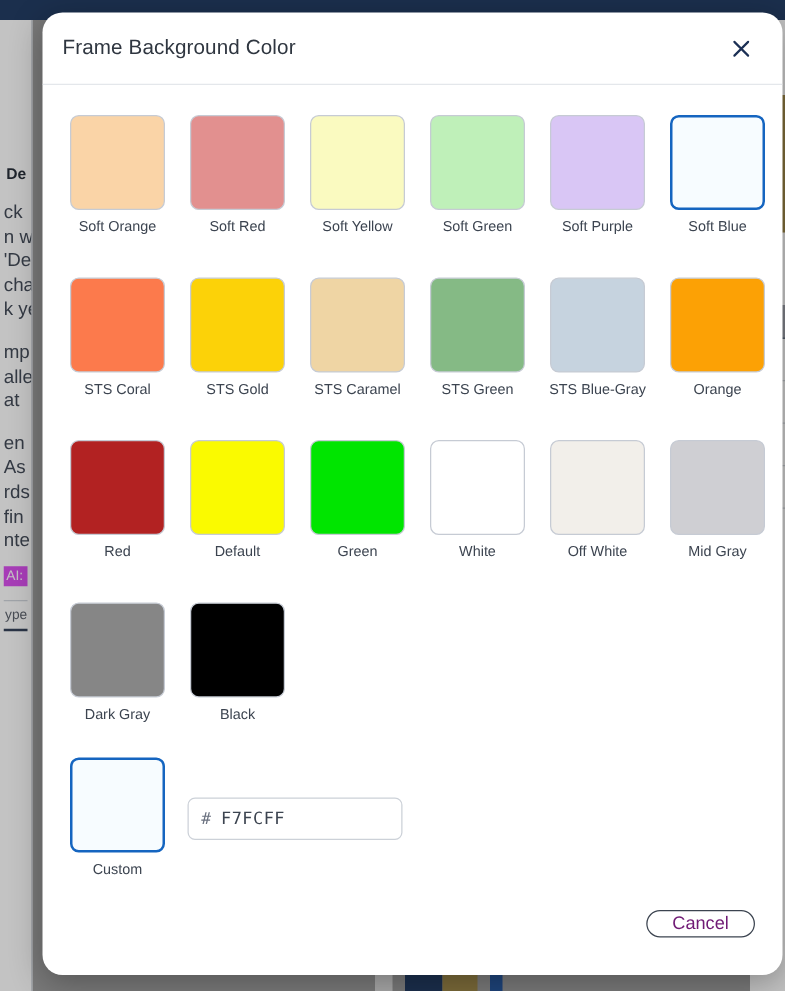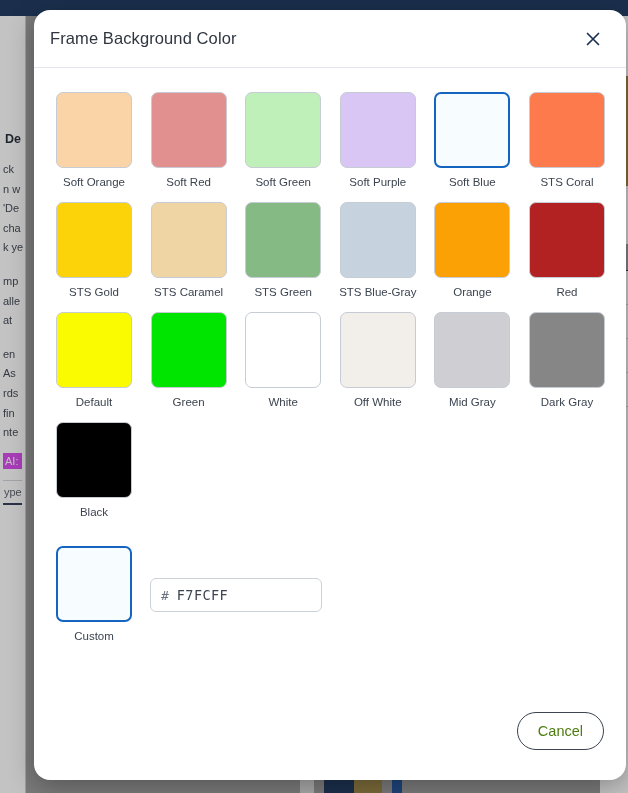--- a/index.html
+++ b/index.html
@@ -25,21 +25,21 @@
     background: #ffffff;
     border-right: 1px solid #c9ced6;
     overflow: hidden;
   }
   .bg-left-inner { padding: 6px 3px 0 3px; }
   .bg-head {
     font-size: 12.5px; font-weight: bold; color: #1d2430;
     margin: 110px 0 14px 2px; white-space: nowrap;
   }
   .bg-line {
-    font-size: 11px; color: #3a4250; line-height: 19.6px;
+    font-size: 15px; color: #3a4250; line-height: 19.6px;
     white-space: nowrap;
   }
   .bg-gap { height: 14px; }
   .bg-highlight {
     background: #d946ef; color: #ffffff; font-size: 11px;
     padding: 2px 2px; white-space: nowrap; margin-top: 10px;
   }
   .bg-input-strip {
     margin-top: 11px; border-top: 1px solid #cfd4db;
     border-bottom: 2px solid #2b3a52;
@@ -109,20 +109,21 @@
     flex: 1 1 auto;
     padding: 24px 22px 0 22px;
     overflow: hidden;
   }
 
   .swatch-grid {
     display: grid;
     grid-template-columns: repeat(6, 76px);
     column-gap: 18.6px;
     row-gap: 0px;
+    gap: 20px;
   }
   .swatch-cell {
     width: 76px;
     margin-bottom: 13px;
     cursor: pointer;
     display: flex; flex-direction: column; align-items: center;
   }
   .swatch-chip {
     width: 76px; height: 76px;
     border-radius: 7px;
@@ -168,26 +169,26 @@
     letter-spacing: 0.4px;
     background: transparent;
   }
 
   #modal-footer {
     flex: 0 0 auto;
     padding: 0 22px 30px 22px;
     display: flex; justify-content: flex-end;
   }
   #cancel-btn {
-    min-width: 74px; height: 38px;
+    min-width: 74px; height: 22px;
     padding: 0 20px;
     border-radius: 19px;
     border: 1px solid #3c4450;
     background: #ffffff;
-    color: #4d7c0f;
+    color: #701a75;
     font-size: 14.5px;
     font-family: "Liberation Sans", sans-serif;
     cursor: pointer;
   }
 </style>
 </head>
 <body>
 
 <div id="app-backdrop">
   <div class="bg-topbar"></div>
@@ -260,20 +261,24 @@
     <div class="swatch-grid" id="swatch-grid">
         <div class="swatch-cell">
           <div class="swatch-chip" style="background: rgb(250, 212, 167);"></div>
           <div class="swatch-label">Soft Orange</div>
         </div>
         <div class="swatch-cell">
           <div class="swatch-chip" style="background: rgb(226, 144, 143);"></div>
           <div class="swatch-label">Soft Red</div>
         </div>
         <div class="swatch-cell">
+          <div class="swatch-chip" style="background: rgb(250, 250, 192);"></div>
+          <div class="swatch-label">Soft Yellow</div>
+        </div>
+        <div class="swatch-cell">
           <div class="swatch-chip" style="background: rgb(191, 240, 185);"></div>
           <div class="swatch-label">Soft Green</div>
         </div>
         <div class="swatch-cell">
           <div class="swatch-chip" style="background: rgb(217, 198, 245);"></div>
           <div class="swatch-label">Soft Purple</div>
         </div>
         <div class="swatch-cell selected">
           <div class="swatch-chip" style="background: rgb(247, 252, 255);"></div>
           <div class="swatch-label">Soft Blue</div>

